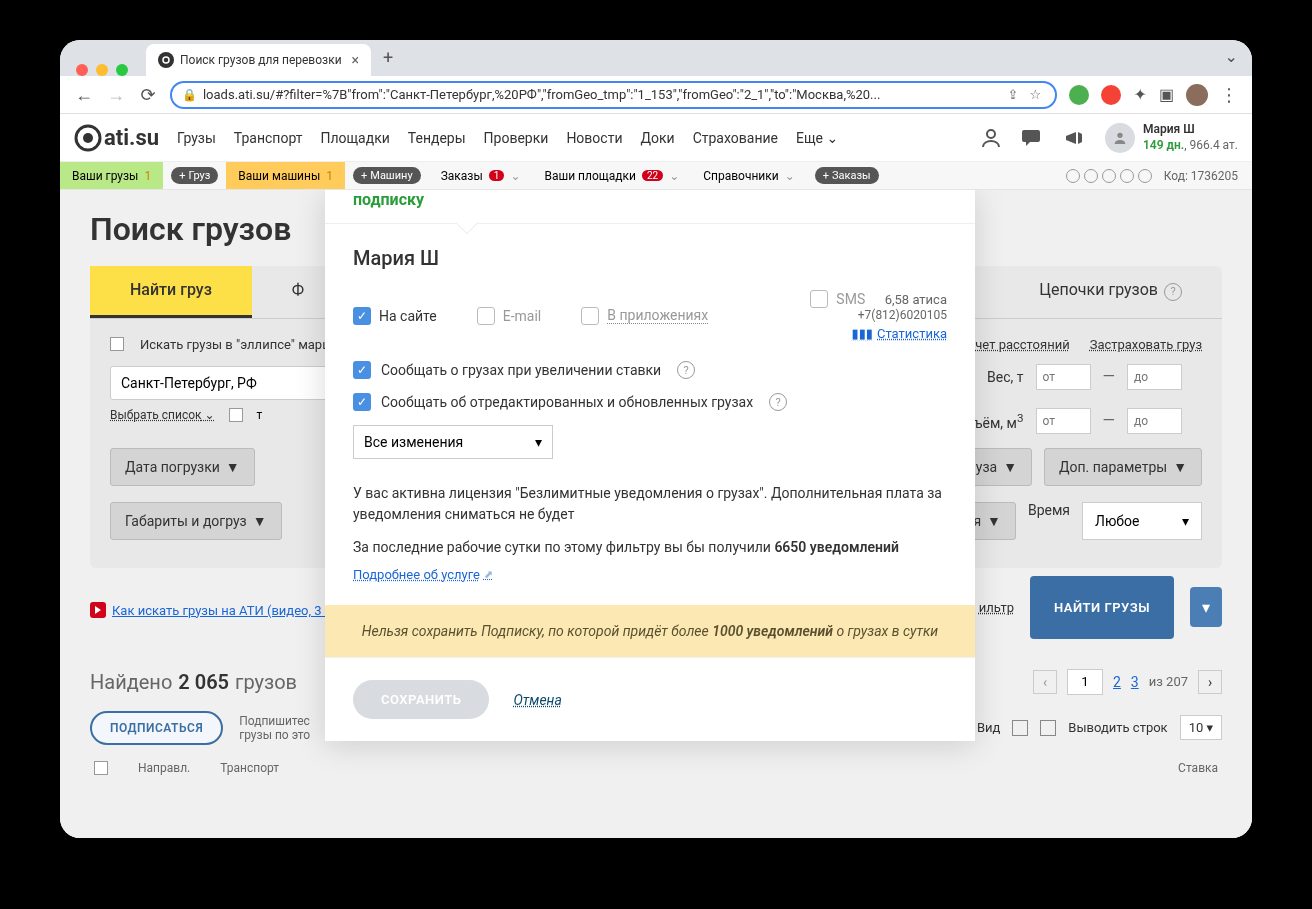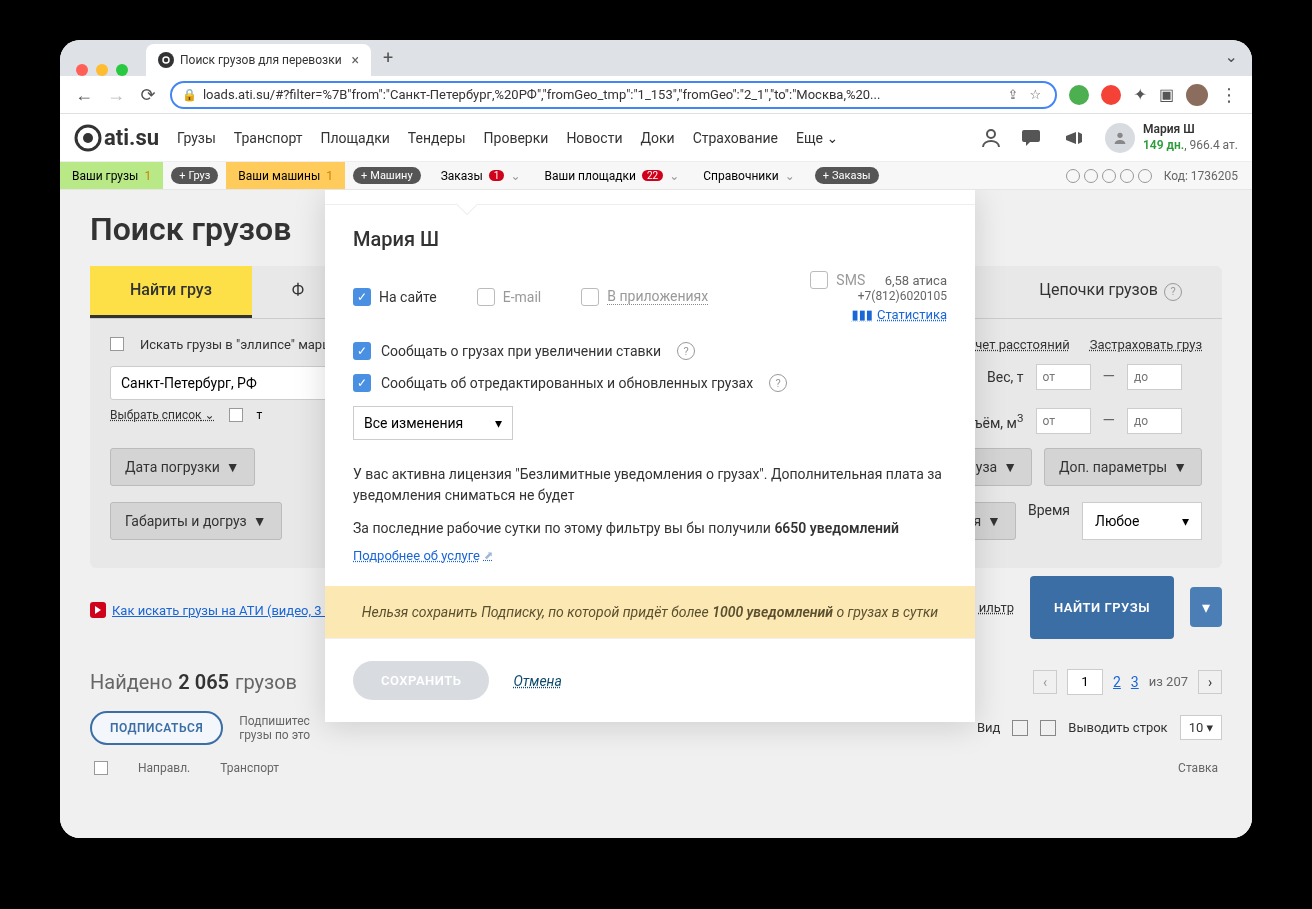--- a/index.html
+++ b/index.html
@@ -111,21 +111,21 @@
 .channels-row { display: flex; gap: 40px; margin-bottom: 20px; }
 .channel { display: flex; align-items: center; gap: 8px; font-size: 14px; }
 .channel-label { color: #999; }
 .channel.active .channel-label { color: #333; }
 .channel .dotted { border-bottom: 1px dotted #888; }
 .sms-block { margin-left: auto; }
 .sms-price { font-size: 13px; color: #666; }
 .sms-phone { font-size: 12px; color: #666; text-align: right; }
 .stats-link { color: #1a66d6; font-size: 13px; text-decoration: underline dotted; display: flex; align-items: center; gap: 4px; justify-content: flex-end; margin-top: 4px; }
 .opt-row { display: flex; align-items: center; gap: 10px; font-size: 14px; color: #333; margin-bottom: 14px; }
-.modal-select { width: 160px; border: 1px solid #ccc; padding: 8px 10px; font-size: 14px; margin-top: 4px; display: flex; justify-content: space-between; align-items: center; }
+.modal-select { width: 200px; border: 1px solid #ccc; padding: 8px 10px; font-size: 14px; margin-top: 4px; display: flex; justify-content: space-between; align-items: center; }
 .info-text { font-size: 14px; color: #333; margin-top: 24px; line-height: 1.5; }
 .info-text2 { font-size: 14px; color: #333; margin-top: 14px; }
 .info-bold { font-weight: 600; }
 .service-link { color: #1a66d6; font-size: 13px; text-decoration: underline dotted; margin-top: 12px; display: inline-flex; align-items: center; gap: 4px; }
 .ext-link-ico { color: #9cb8d8; font-size: 11px; }
 .warning-band { background: #fce8b2; padding: 18px; text-align: center; font-size: 14px; color: #5a5030; font-style: italic; }
 .warning-band b { font-weight: 600; }
 .modal-footer { padding: 22px 28px; display: flex; align-items: center; gap: 24px; border-top: 1px solid #f0f0f0; }
 .save-btn { background: #d8dce0; color: #fff; border: none; border-radius: 20px; padding: 12px 28px; font-size: 13px; font-weight: 600; letter-spacing: 0.5px; }
 .cancel-link { color: #0c4a6e; font-size: 14px; text-decoration: underline dotted; font-style: italic; }
@@ -377,20 +377,21 @@
       <div class="table-head">
         <div class="chk"></div>
         <span>Направл.</span>
         <span>Транспорт</span>
         <span style="margin-left:auto;">Ставка</span>
       </div>
     </div>
 
     <div class="modal">
       <div class="modal-head">
+        <div class="modal-title-green"><span>подписку</span></div>
         <div class="notch"></div>
       </div>
 
       <div class="modal-body">
         <div class="user-name-modal">Мария Ш</div>
 
         <div class="channels-row">
           <div class="channel active">
               <div class="check-blue">✓</div>
               <span class="channel-label">На сайте</span>

